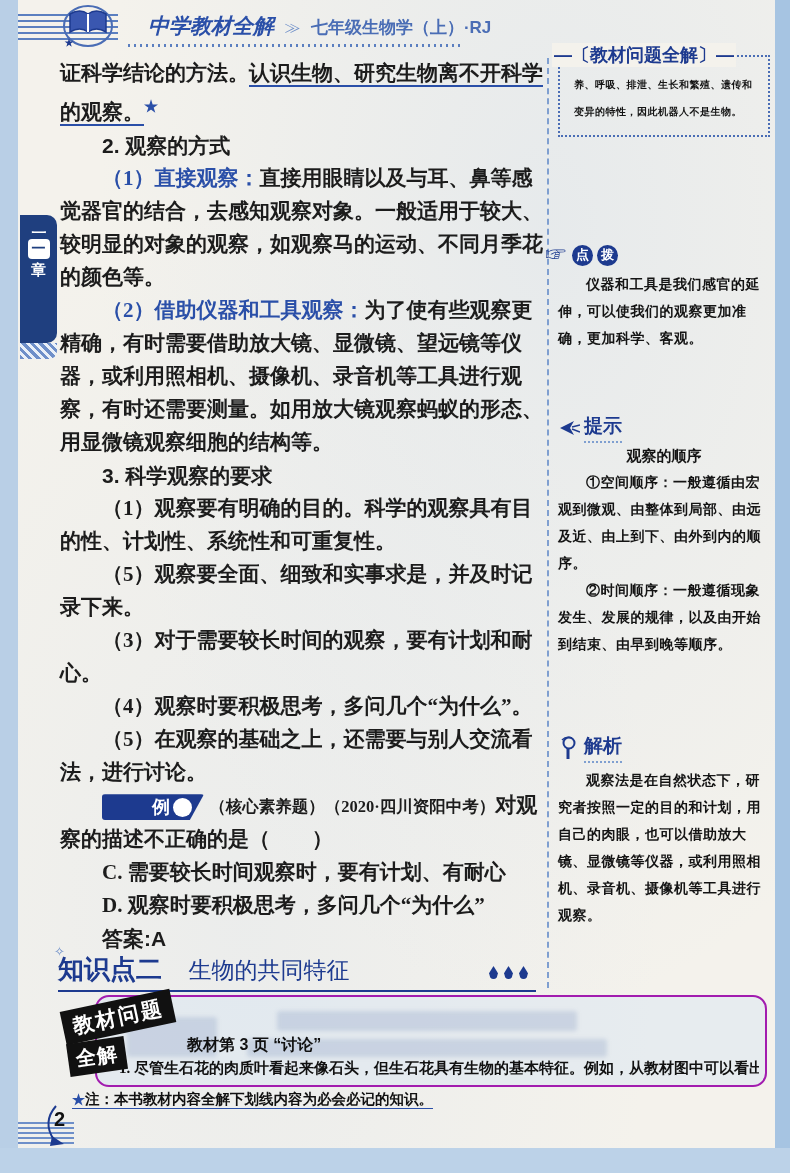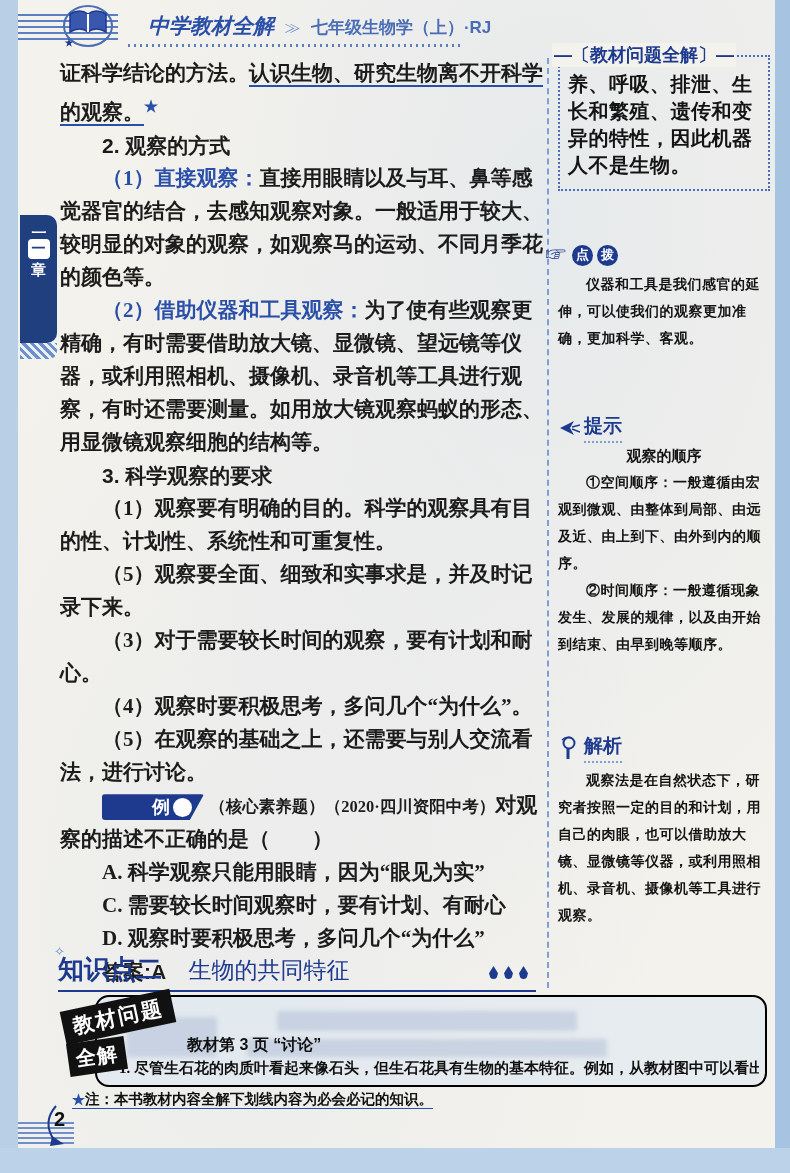--- a/index.html
+++ b/index.html
@@ -60,21 +60,21 @@
   .kp-rule { position:absolute; left:0; top:38px; width:478px; height:2px; background:#1d3a8f; }
   .flames { position:absolute; right:8px; top:14px; display:flex; gap:6px; }
   .flame { width:9px; height:13px; background:#1d3a8f; border-radius:50% 50% 50% 50%/60% 60% 40% 40%;
            clip-path:polygon(50% 0,100% 55%,85% 100%,15% 100%,0 55%); }
 
   .vdivider { position:absolute; left:547px; top:58px; height:930px; width:0;
       border-left:2px dashed #7f9fd0; }
 
   
   .tb-box { position:absolute; left:95px; top:995px; width:672px; height:92px;
-      border:2px solid #000000; border-radius:14px; background:rgba(214,228,244,.45); overflow:hidden; }
+      border:2px solid #a21caf; border-radius:14px; background:rgba(214,228,244,.45); overflow:hidden; }
   .ghost { position:absolute; background:rgba(80,105,165,.18); filter:blur(2px); border-radius:3px; }
   .tb-badge1 { position:absolute; left:62px; top:1000px; background:#111; color:#fff; font-weight:bold;
       font-size:21px; padding:3px 10px; transform:rotate(-12deg); letter-spacing:2px; z-index:3;
       font-family:"Liberation Sans", sans-serif; }
   .tb-badge2 { position:absolute; left:68px; top:1040px; background:#111; color:#fff; font-weight:bold;
       font-size:20px; padding:3px 8px; transform:rotate(-8deg); letter-spacing:1px; z-index:3;
       font-family:"Liberation Sans", sans-serif; }
   .tb-head { position:absolute; left:90px; top:38px; font-size:16px; font-weight:bold; color:#111;
       font-family:"Liberation Sans", sans-serif; }
   .tb-item { position:absolute; left:22px; top:62px; width:640px; font-size:15px; font-weight:600;
@@ -92,21 +92,21 @@
   .pn-arc { position:absolute; left:40px; top:1104px; }
 
   
   .sb { position:absolute; left:558px; width:212px; font-family:"Liberation Serif", serif; color:#141414; }
   .sb-box { top:55px; border:2px dotted #4a6db5; padding:14px 8px 10px; position:absolute; width:212px; }
   .sb-box-titlewrap { position:absolute; left:-8px; top:-14px; width:228px; text-align:left; }
   .sb-box-title { display:inline-block; background:#f4f2ec; padding:0 2px; color:#1d3a8f;
       font-size:18px; font-weight:bold; font-family:"Liberation Sans", sans-serif; }
   .sb-box-title::before { content:"—〔"; color:#1d3a8f; font-weight:bold; }
   .sb-box-title::after  { content:"〕—"; color:#1d3a8f; font-weight:bold; }
-  .sb-text { font-size:20px; line-height:27px; font-weight:600; letter-spacing:.5px; }
+  .sb-text { font-size:10px; line-height:27px; font-weight:600; letter-spacing:.5px;margin-left:6px; }
   .sb-sec { position:absolute; width:212px; }
   .sb-hdr { display:flex; align-items:center; gap:4px; margin-bottom:4px; }
   .sb-hdr-label { color:#1d3a8f; font-size:19px; font-weight:bold; font-family:"Liberation Sans", sans-serif;
       border-bottom:2px dotted #7f9fd0; padding-bottom:2px; }
   .hand { color:#1d3a8f; font-size:24px; line-height:1; margin-left:-14px; }
   .stamp { background:#1d3a8f; color:#fff; width:21px; height:21px; border-radius:50%;
       display:inline-flex; align-items:center; justify-content:center; font-size:13px; font-weight:bold;
       font-family:"Liberation Sans", sans-serif; }
   .sb-para { font-size:14px; line-height:27px; font-weight:600; letter-spacing:.5px; text-indent:2em; }
   .sb-title-c { text-align:center; font-size:15px; font-weight:bold; font-family:"Liberation Sans", sans-serif;
@@ -154,21 +154,20 @@
   <p class="bhead">3. 科学观察的要求</p>
   <p>（1）观察要有明确的目的。科学的观察具有目的性、计划性、系统性和可重复性。</p>
   <p>（5）观察要全面、细致和实事求是，并及时记录下来。</p>
   <p>（3）对于需要较长时间的观察，要有计划和耐心。</p>
   <p>（4）观察时要积极思考，多问几个“为什么”。</p>
   <p>（5）在观察的基础之上，还需要与别人交流看法，进行讨论。</p>
   <p><span class="ex-badge">
         <span>例</span>
         <span class="num">1</span>
       </span>&nbsp;<span class="ex-tag">（核心素养题）（2020·四川资阳中考）</span><span>对观察的描述不正确的是（　　）</span></p>
-  <p>A. 科学观察只能用眼睛，因为“眼见为实”</p>
   <p>C. 需要较长时间观察时，要有计划、有耐心</p>
   <p>D. 观察时要积极思考，多问几个“为什么”</p>
   <p><span class="answer-label">答案:</span><span class="answer-label">A</span></p>
 </div>
 
 <div class="kp">
   <span class="kp-star">✧</span>
   <span class="kp-label">知识点二</span>
   <span class="kp-title">生物的共同特征</span>
   <span class="flames">

